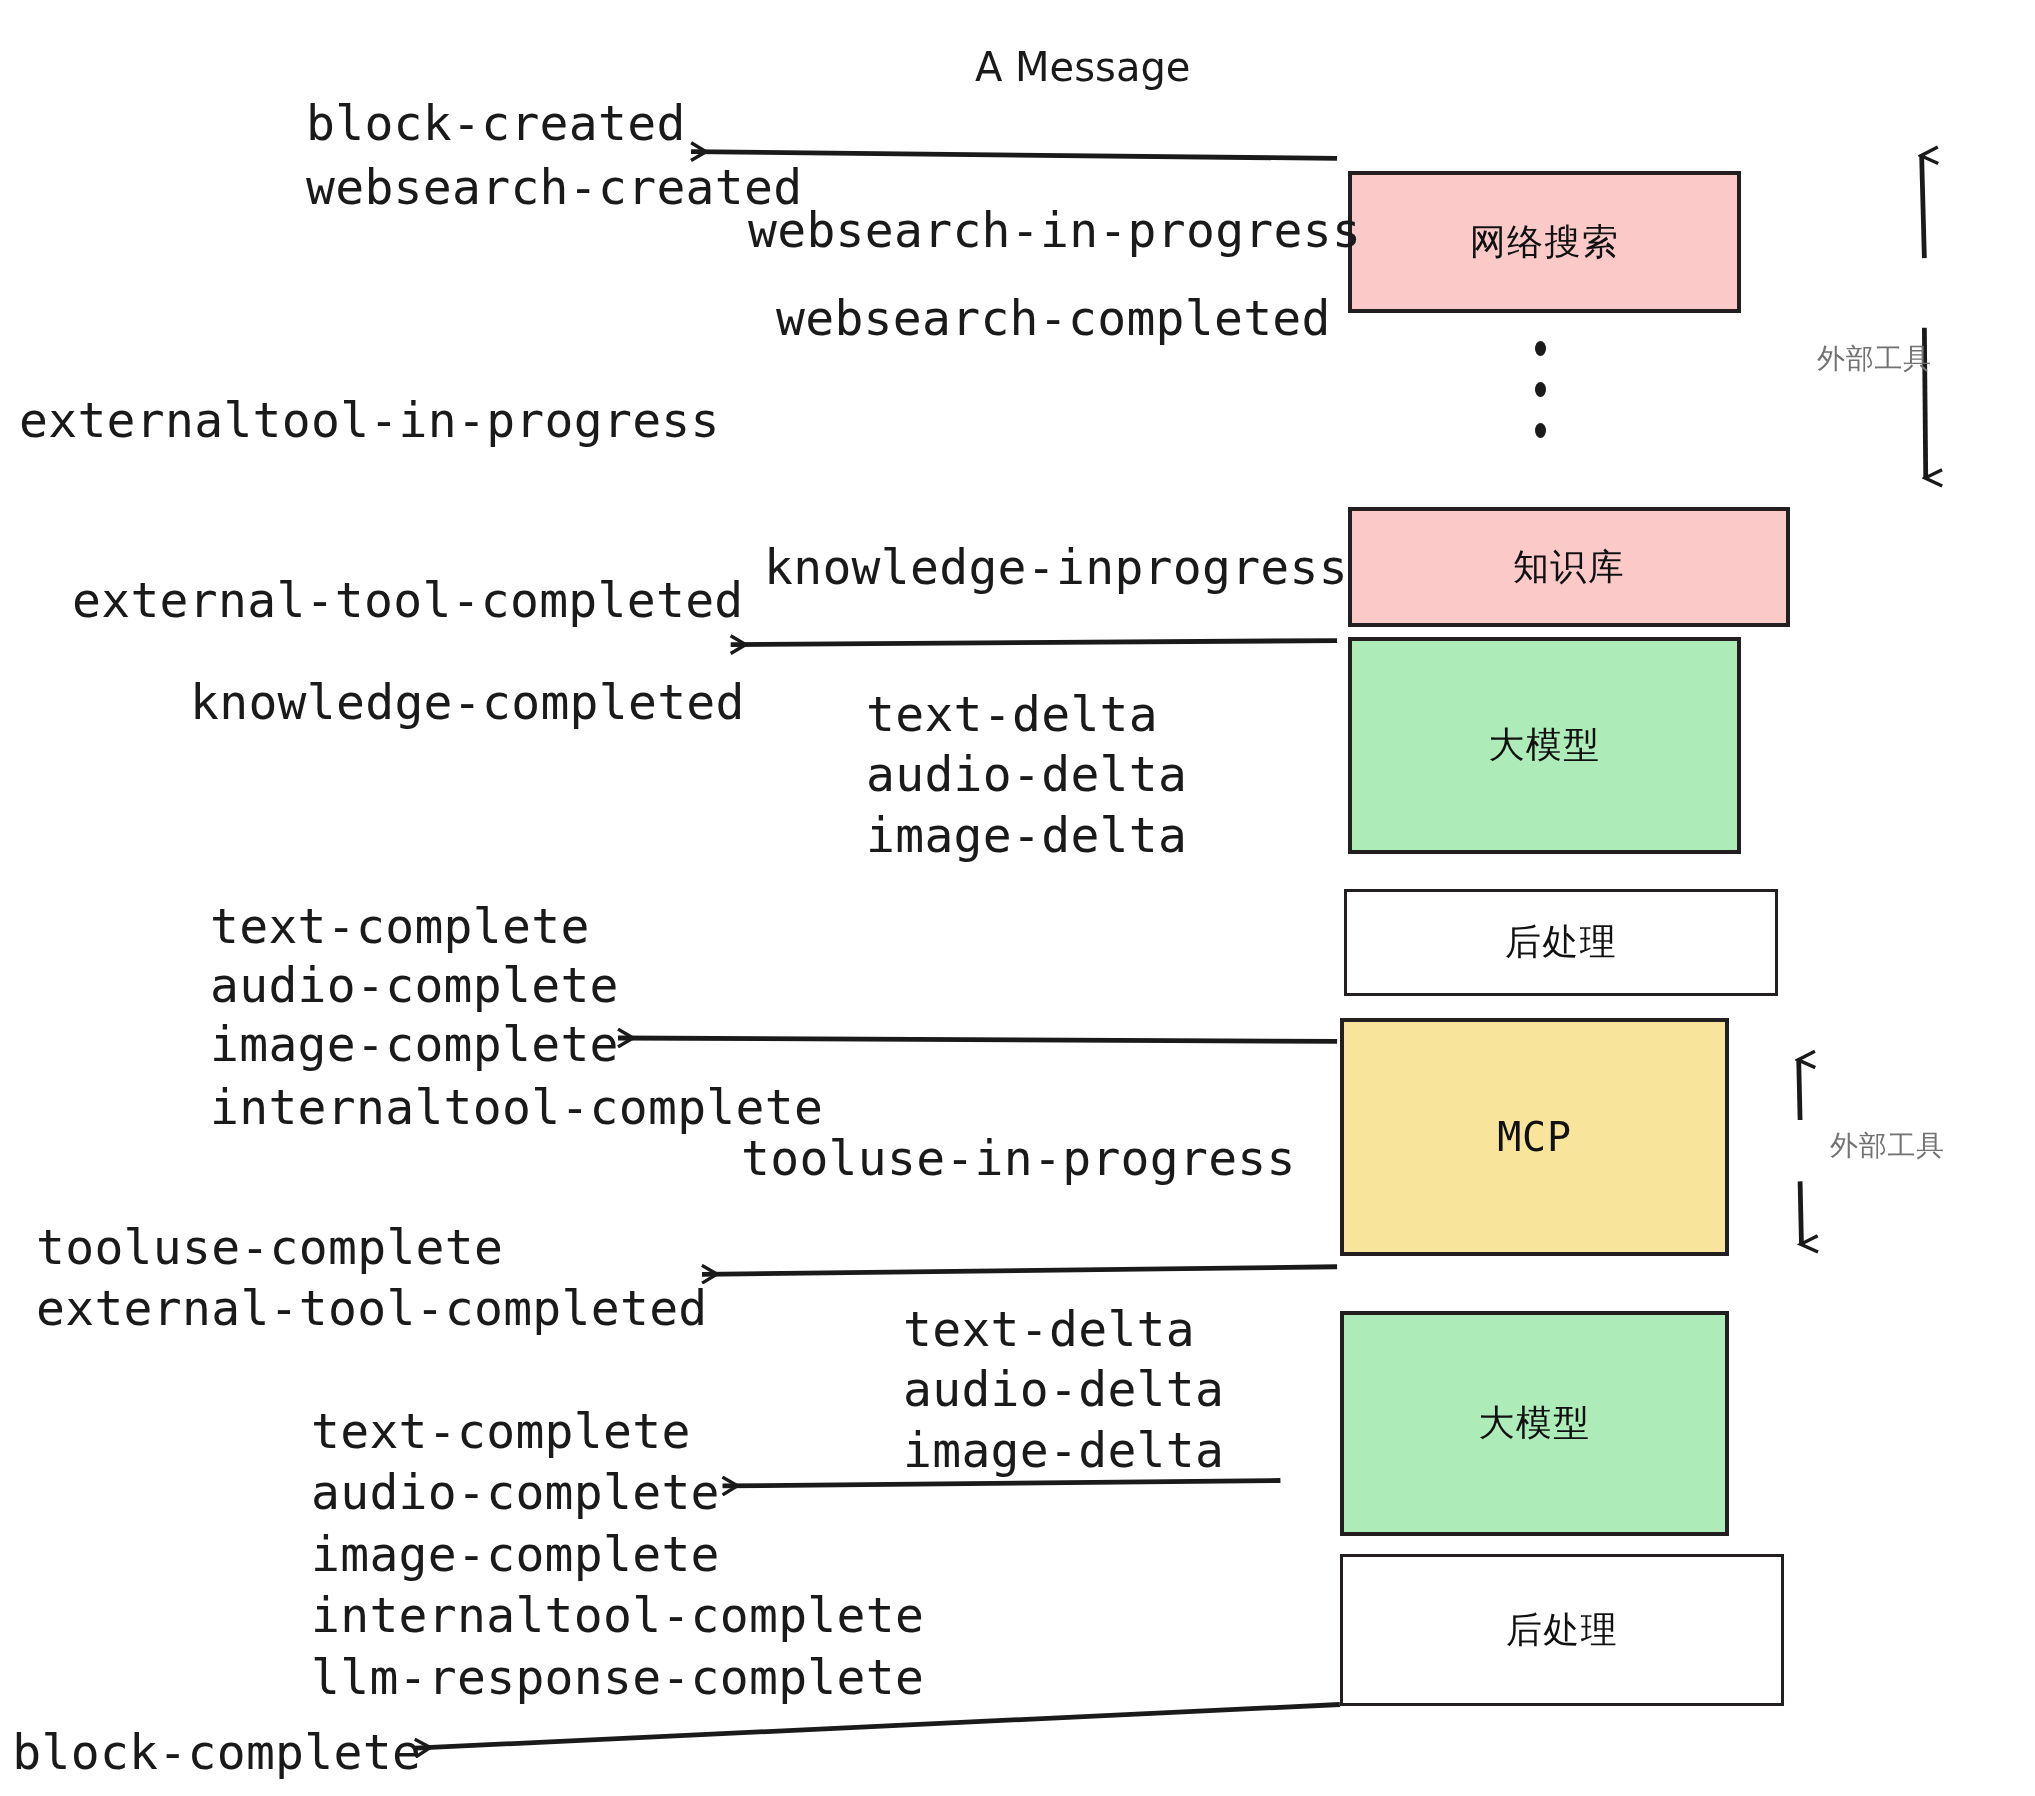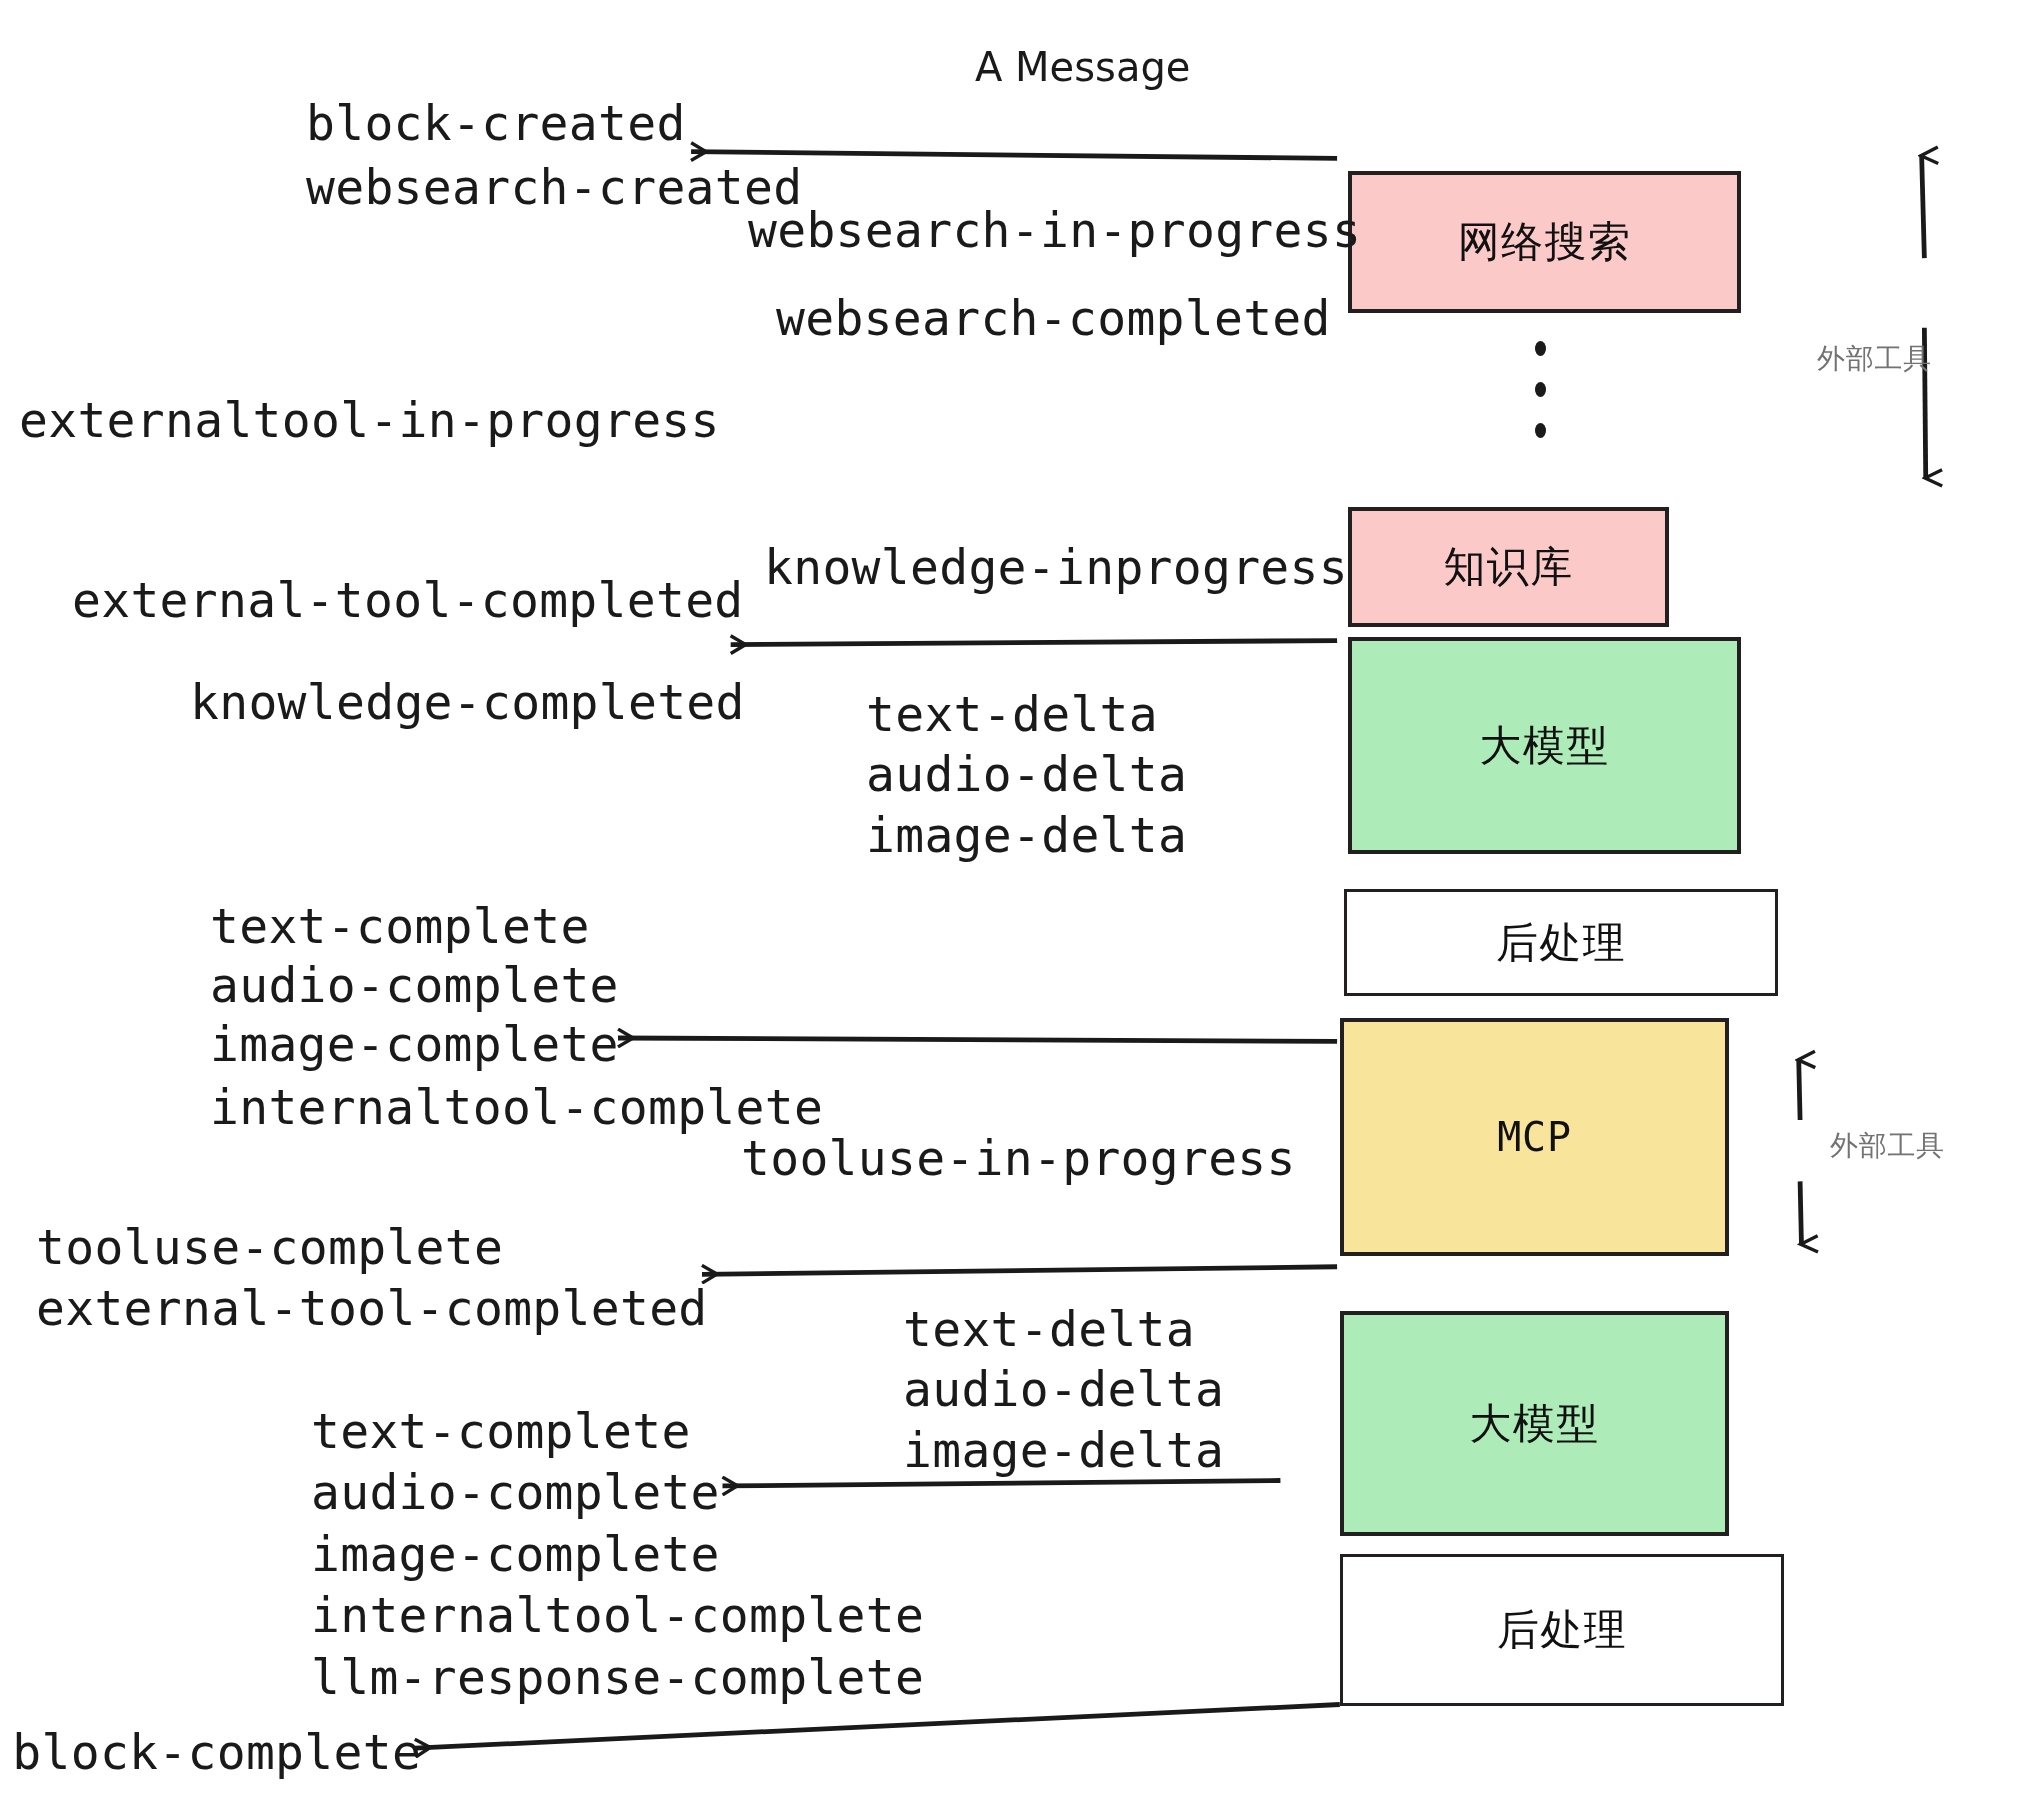--- a/index.html
+++ b/index.html
@@ -26,21 +26,21 @@
     font-size:40px;font-weight:500;color:#1a1a1a;white-space:nowrap;
   }
   .box{
     position:absolute;
     border:4.1px solid #231f20;
     box-sizing:border-box;
     display:flex;align-items:center;justify-content:center;
   }
   .box span{
     font-family:Liberation Serif, serif;
-    font-size:42px;color:#111;letter-spacing:1.4px;
+    font-size:36px;color:#111;letter-spacing:1.4px;
   }
   .box.mono span{
     font-family:"DejaVu Sans Mono","Liberation Mono",monospace;
     font-size:40px;letter-spacing:0.7px;
   }
   .sidelabel{
     position:absolute;
     font-family:Liberation Serif, serif;
     font-size:28px;color:#737373;white-space:nowrap;letter-spacing:0.7px;
   }
@@ -89,21 +89,21 @@
   <div class="box" style="left:1348px;top:171px;width:393px;height:142px;background:#fcc9c9;">
     <span>网络搜索</span>
   </div>
 
   <div class="dots" style="left:1535px;top:341px;">
     <i></i>
       <i></i>
       <i></i>
   </div>
 
-  <div class="box" style="left:1348px;top:507px;width:321px;height:120px;background:#fcc9c9;">
+  <div class="box" style="left:1348px;top:507px;width:442px;height:120px;background:#fcc9c9;">
     <span>知识库</span>
   </div>
 
   <div class="box" style="left:1348px;top:637px;width:393px;height:217px;background:#adecb8;">
     <span>大模型</span>
   </div>
 
   <div class="box" style="left:1344px;top:889px;width:434px;height:107px;background:#ffffff;border-width:3.4px;">
     <span>后处理</span>
   </div>

